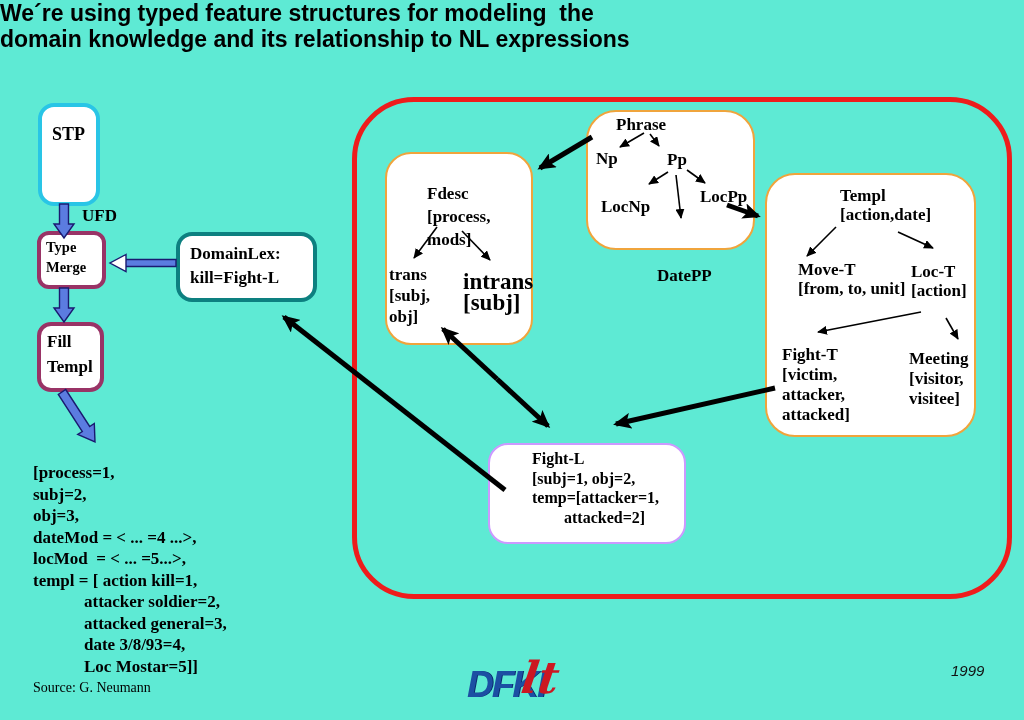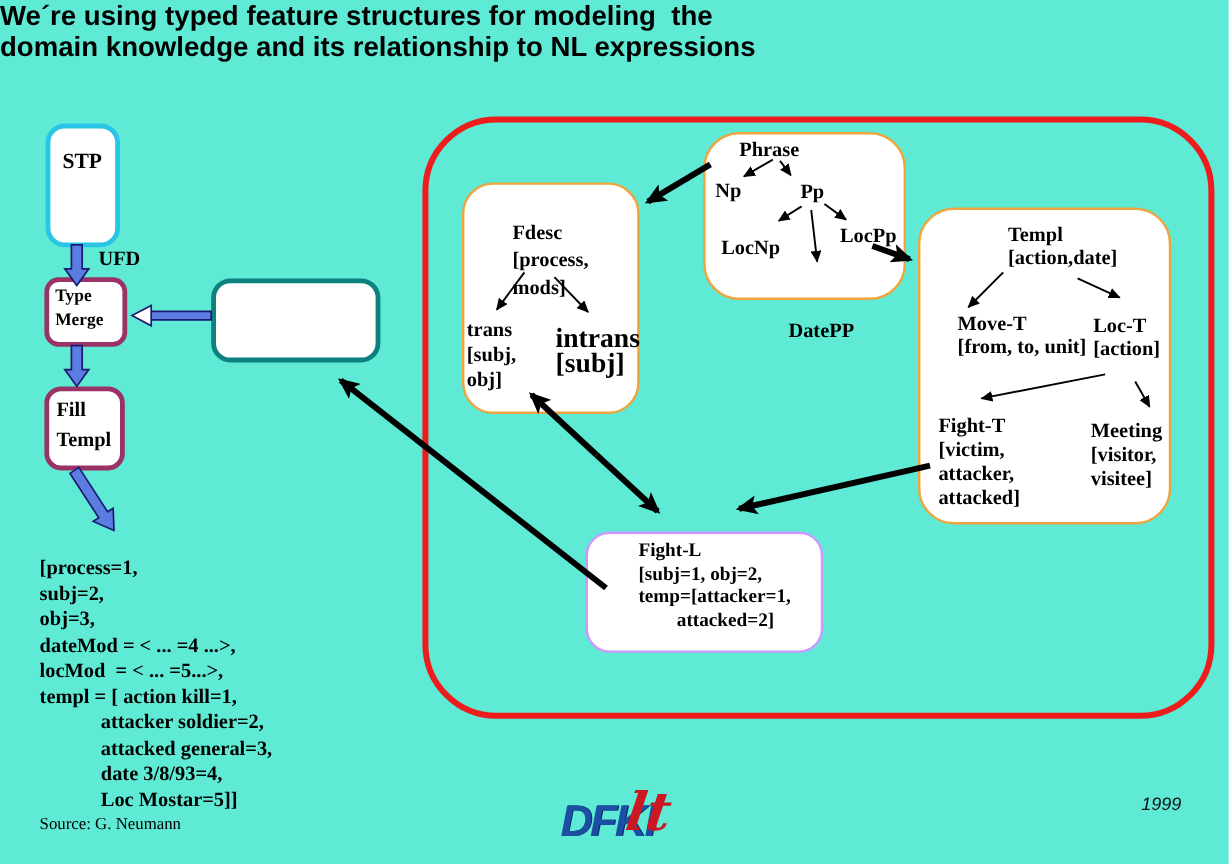--- a/index.html
+++ b/index.html
@@ -49,20 +49,22 @@
 
   <div class="box" id="type-merge-box"></div>
   <div class="t" style="left:46px;top:237px;font-size:14.5px;line-height:20px;">Type
 Merge</div>
 
   <div class="box" id="fill-templ-box"></div>
   <div class="t" style="left:47px;top:329px;font-size:17px;line-height:25px;">Fill
 Templ</div>
 
   <div class="box" id="domain-lex-box"></div>
+  <div class="t" style="left:190px;top:242px;font-size:17px;line-height:24px;">DomainLex:
+kill=Fight-L</div>
 
   <div class="t" style="left:33px;top:462px;font-size:17px;line-height:21.5px;">[process=1,
 subj=2,
 obj=3,
 dateMod = &lt; ... =4 ...&gt;,
 locMod  = &lt; ... =5...&gt;,
 templ = [ action kill=1,
             attacker soldier=2,
             attacked general=3,
             date 3/8/93=4,

